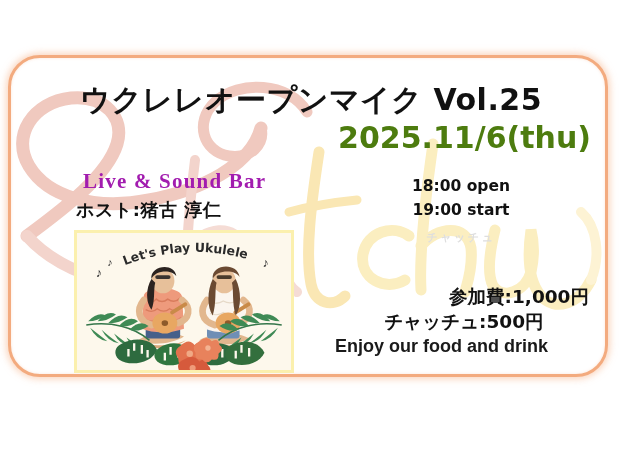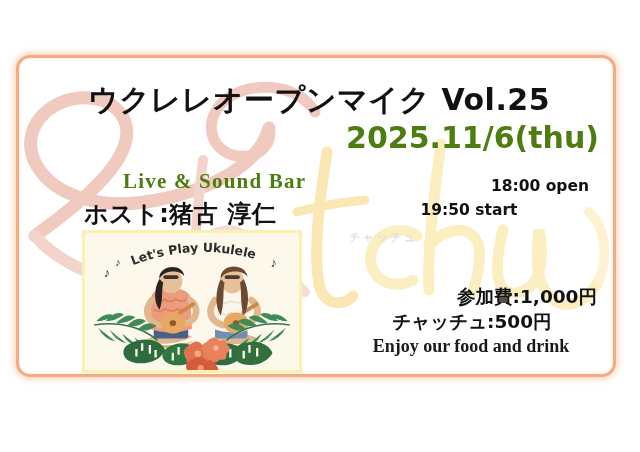--- a/index.html
+++ b/index.html
@@ -12,25 +12,25 @@
     height: 452px;
     position: relative;
     overflow: hidden;
     font-family: "Liberation Sans", sans-serif;
     -webkit-font-smoothing: antialiased;
   }
 
   
   #poster-card {
     position: absolute;
-    left: 16px;
+    left: 8px;
     top: 55px;
     width: 600px;
     height: 322px;
-    border-radius: 14px;
+    border-radius: 32px;
     background: #ffffff;
     box-sizing: border-box;
     border: 3px solid #f3ab7f;
     box-shadow: 0 0 7px 2px rgba(245,178,137,0.55),
                 inset 0 0 3px 0 rgba(245,178,137,0.35);
     overflow: hidden;
   }
 
   
   #watermark-layer {
@@ -76,30 +76,29 @@
   }
 
   
   #venue-label {
     position: absolute;
     left: 72px;
     top: 111px;
     font-family: "Liberation Serif", "DejaVu Serif", serif;
     font-size: 21px;
     font-weight: 700;
-    color: #4d7c0f;
+    color: #a21caf;
     letter-spacing: 1.2px;
     white-space: nowrap;
-    margin-left: 32px;
   }
   #host-line {
     position: absolute;
     left: 65px;
     top: 140px;
-    font-size: 24px;
+    font-size: 18px;
     font-weight: 700;
     color: #111111;
     font-family: "DejaVu Sans", "Liberation Sans", sans-serif;
     white-space: nowrap;
     letter-spacing: 0.5px;
   }
 
   
   #illustration-card {
     position: absolute;
@@ -118,29 +117,29 @@
   #time-open, #time-start {
     position: absolute;
     width: 240px;
     text-align: center;
     font-size: 15.5px;
     font-weight: 700;
     color: #111111;
     font-family: "DejaVu Sans", "Liberation Sans", sans-serif;
     white-space: nowrap;
   }
-  #time-open  { left: 330px; top: 119px; text-align: right; }
+  #time-open  { left: 330px; top: 119px; }
   #time-start { left: 330px; top: 143px; }
 
   #brand-kana {
     position: absolute;
     left: 330px;
     top: 172px;
     width: 240px;
-    text-align: left;
+    text-align: center;
     font-size: 11px;
     font-weight: 700;
     color: #dedede;
     letter-spacing: 2.5px;
     font-family: "DejaVu Sans", "Liberation Sans", sans-serif;
     white-space: nowrap;
   }
 
   #fee-entry, #fee-view {
     position: absolute;
@@ -153,25 +152,25 @@
     white-space: nowrap;
   }
   #fee-entry { left: 328px; top: 226px; text-align: right; }
   #fee-view  { left: 328px; top: 251px; }
 
   #food-drink {
     position: absolute;
     left: 324px;
     top: 278px;
     width: 256px;
-    text-align: center;
+    text-align: left;
     font-size: 18px;
     font-weight: 700;
     color: #1a1a1a;
-    font-family: Liberation Serif, serif;
+    font-family: Liberation Sans, sans-serif;
     white-space: nowrap;
     letter-spacing: 0px;
   }
 </style>
 </head>
 <body>
 
 <div id="poster-card">
 
   <div id="watermark-layer">
@@ -306,20 +305,20 @@
           <path d="M110 132 q10 -6 16 2 q6 -4 9 4 q6 5 -2 10 q0 9 -9 6 q-6 7 -12 -1 q-9 0 -7 -9 q-4 -9 5 -12 Z" fill="#d65a3c"></path>
           <circle cx="119" cy="141" r="3.2" fill="#ef9b7a"></circle>
           <path d="M126 113 q8 -7 13 0 q7 -4 8 4 q6 4 -1 9 q1 8 -7 6 q-5 6 -10 0 q-8 1 -7 -7 q-5 -7 4 -12 Z" fill="#e8825c"></path>
           <circle cx="135" cy="120" r="2.8" fill="#f4b392"></circle>
         </g>
       </g>
     </svg>
   </div>
 
   <div id="time-open">18:00 open</div>
-  <div id="time-start">19:50 start</div>
+  <div id="time-start">19:00 start</div>
   <div id="brand-kana">チャッチュ</div>
 
   <div id="fee-entry">参加費:1,000円</div>
   <div id="fee-view">チャッチュ:500円</div>
   <div id="food-drink">Enjoy our food and drink</div>
 
 </div>
 
 </body></html>

